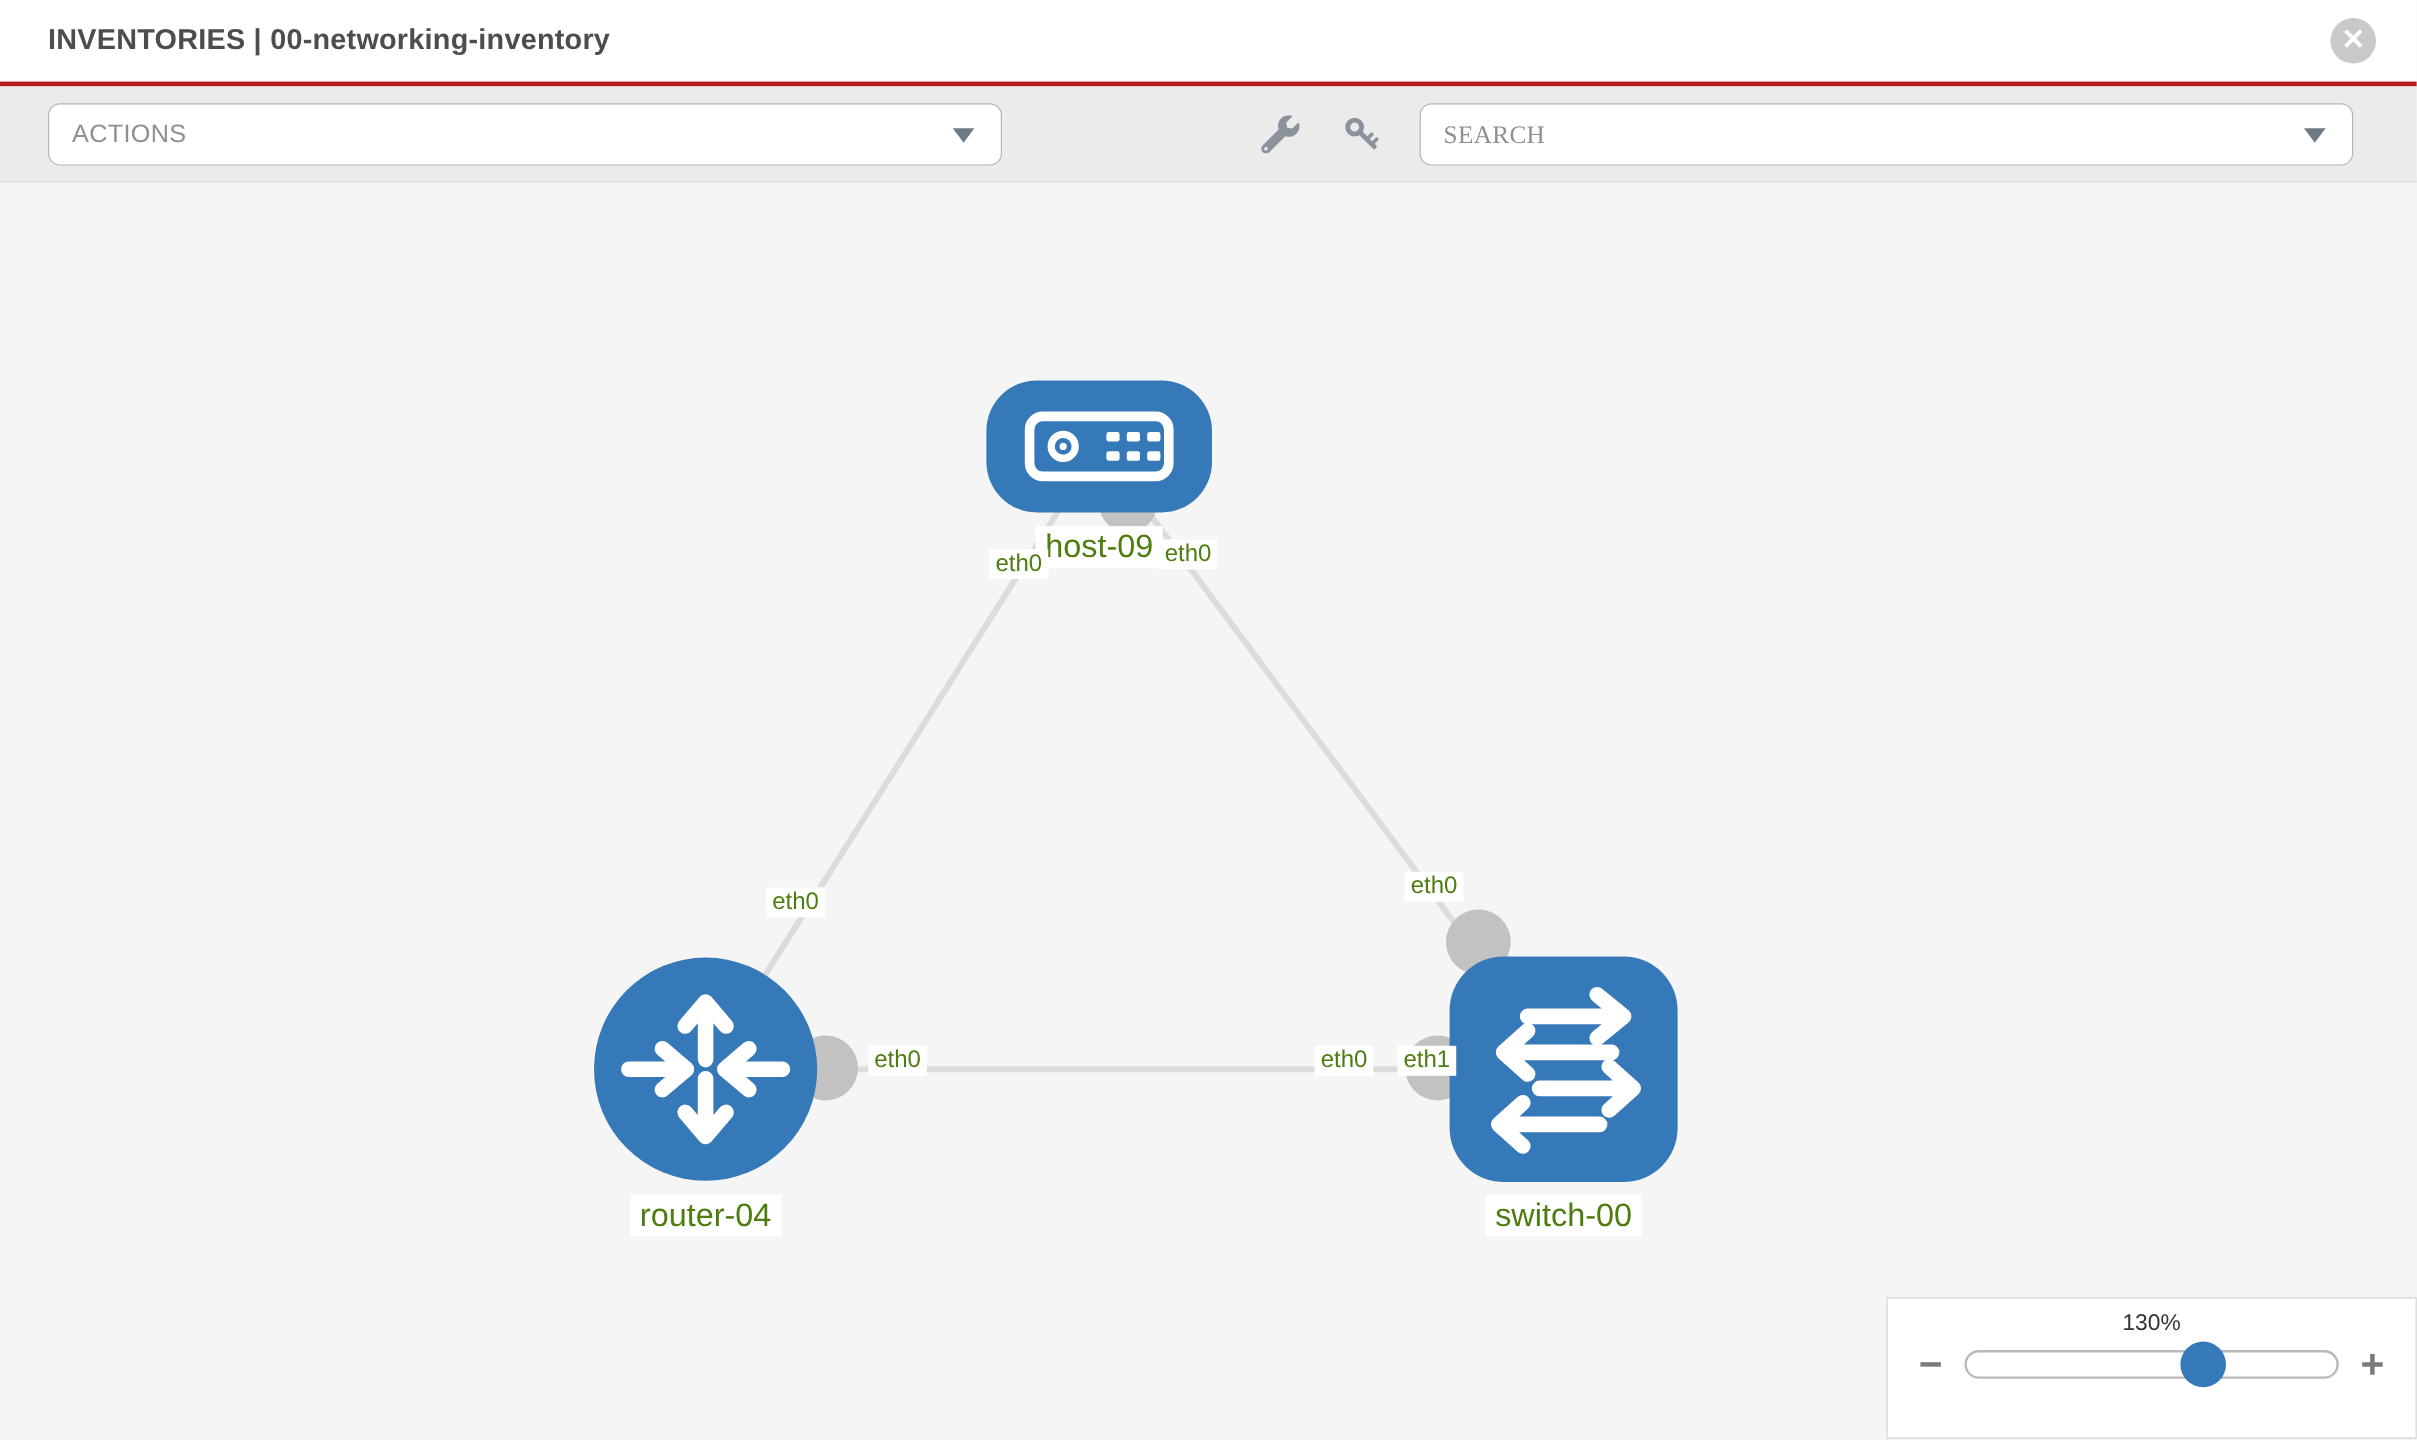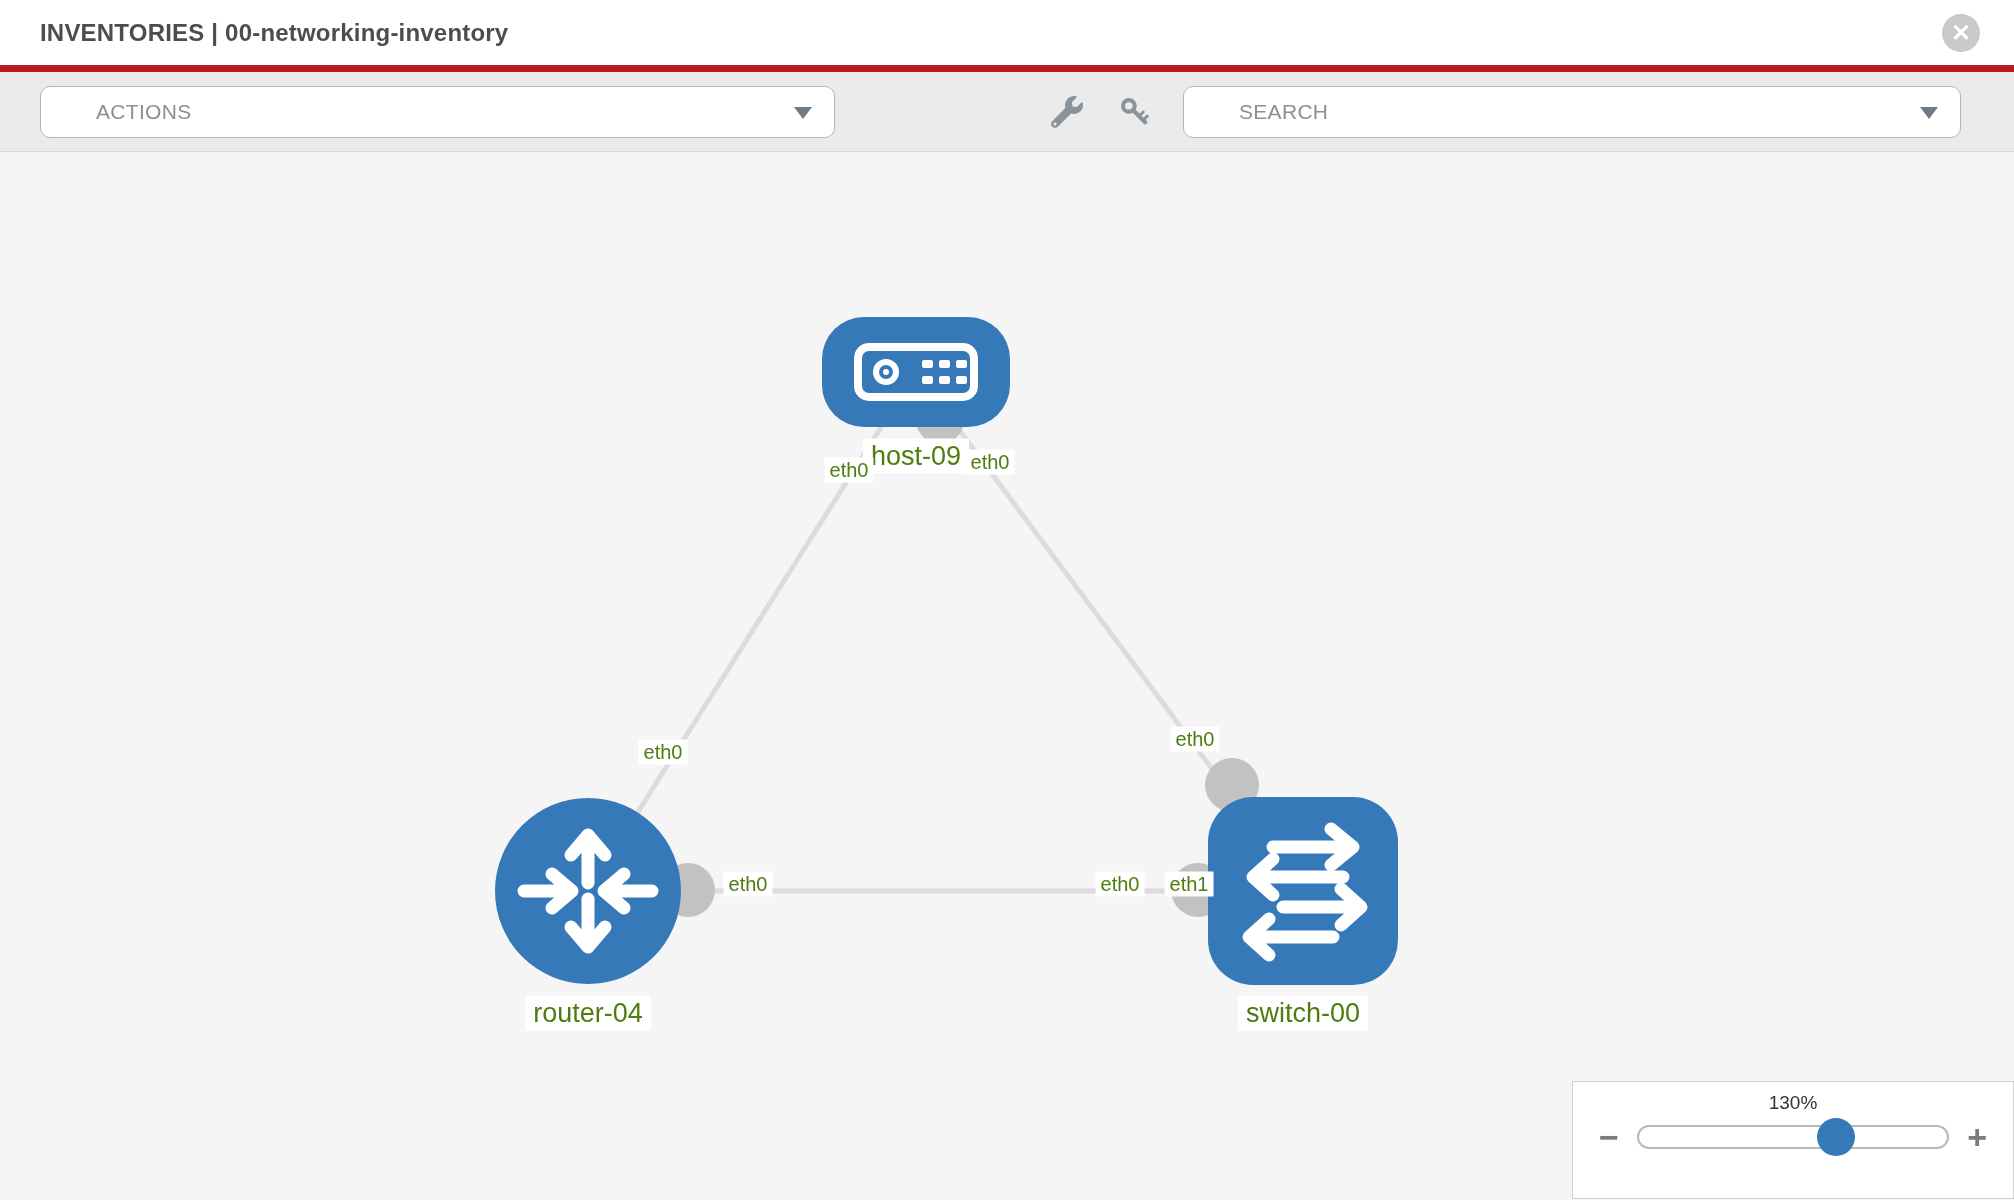--- a/index.html
+++ b/index.html
@@ -2,21 +2,21 @@
 <html><head>
 <meta charset="utf-8">
 <style>
   * { margin: 0; padding: 0; box-sizing: border-box; }
   html, body { width: 2014px; height: 1200px; overflow: hidden; }
   body { font-family: "Liberation Sans", sans-serif; background: #f5f5f5; }
 
   
   .header {
     position: relative; width: 100%; height: 72px;
-    background: #ffffff; border-bottom: 7px solid #b91c1c;
+    background: #ffffff; border-bottom: 4px solid #b91c1c;
   }
   .header-title {
     position: absolute; left: 40px; top: 50%; transform: translateY(-50%);
     font-size: 24px; font-weight: 700; color: #4d4d4d; letter-spacing: 0.2px;
   }
   .close-btn {
     position: absolute; right: 34px; top: 50%; transform: translateY(-50%);
     width: 38px; height: 38px; border-radius: 50%; background: #c9c9c9;
     display: flex; align-items: center; justify-content: center;
     cursor: pointer;
@@ -24,33 +24,33 @@
   .close-btn span { color: #ffffff; font-size: 24px; font-weight: 700; line-height: 1; }
 
   
   .toolbar {
     position: relative; width: 100%; height: 80px;
     background: #ebebeb; border-bottom: 1px solid #d8d8d8;
   }
   .select-box {
     position: absolute; top: 14px; height: 52px;
     background: #ffffff; border: 1px solid #b5b5b5; border-radius: 10px;
-    display: flex; align-items: center; cursor: pointer; padding-left: 36px;
+    display: flex; align-items: center; cursor: pointer;
   }
   .select-box .select-label {
     padding-left: 19px; font-size: 21px; color: #8f8f8f; letter-spacing: 0.3px;
   }
   .select-caret {
     position: absolute; right: 22px; top: 50%; transform: translateY(-42%);
     width: 0; height: 0;
     border-left: 9px solid transparent; border-right: 9px solid transparent;
     border-top: 12px solid #6e7a86;
   }
   .actions-box { left: 40px; width: 795px; }
-  .search-box  { left: 1183px; width: 778px; }
+  .search-box  { left: 1183px; width: 778px; font-family: Liberation Serif, serif; }
   .tool-icon {
     position: absolute; top: 50%; transform: translateY(-50%);
     width: 38px; height: 38px; display: flex; align-items: center; justify-content: center;
     cursor: pointer;
   }
   .wrench-icon { left: 1048px; }
   .key-icon    { left: 1116px; }
 
   
   .canvas {

